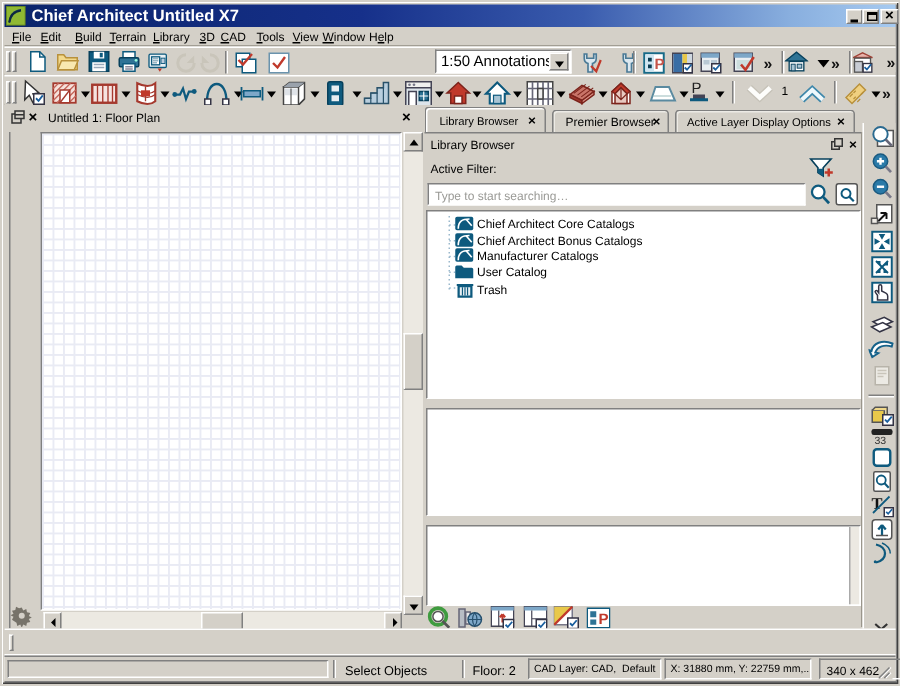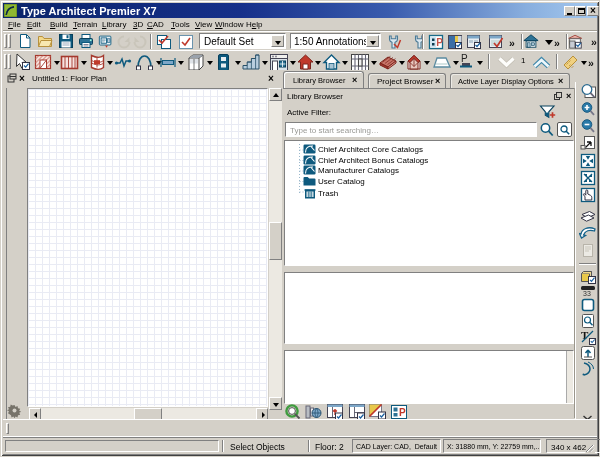--- a/index.html
+++ b/index.html
@@ -18,21 +18,21 @@
 
 <div class="ab" style="left:0;top:0;width:600px;height:457px;border:1px solid #d4d0c8;box-shadow:inset 1px 1px 0 #fff, inset -1px -1px 0 #404040, inset 2px 2px 0 #d4d0c8, inset -2px -2px 0 #808080"></div>
 
 <div class="ab" style="left:3px;top:3px;width:594px;height:15px;background:linear-gradient(to right,#0a246a 0%,#16308a 40%,#3a5cae 65%,#88aede 88%,#a6caf0 100%)">
   <svg class="ab" style="left:1px;top:1px" width="13" height="13" viewBox="0 0 13 13">
       <rect x="0" y="0" width="13" height="13" fill="#8fb832"></rect>
       <rect x="0" y="0" width="13" height="13" fill="none" stroke="#5a7a1e"></rect>
       <path d="M2 11 Q2 3 10 2 L10 3 Q4 4 3 11 Z" fill="#1a3a5c"></path>
       <path d="M2 11 Q3 4 10 3" fill="none" stroke="#0d2840" stroke-width="1.3"></path>
     </svg>
-  <span class="tx" style="left:18px;top:1.5px;color:#fff;font-weight:bold;font-size:11px">Type Architect Premier X7</span>
+  <span class="tx" style="left:18px;top:1.5px;color:#fff;font-weight:bold;font-size:11px">Chief Architect Untitled X7</span>
   <div class="ab rai" style="left:561px;top:3px;width:11px;height:10px;background:#d4d0c8">
       <div class="ab" style="left:2px;top:6px;width:5px;height:2px;background:#000"></div>
     </div>
   <div class="ab rai" style="left:572px;top:3px;width:11px;height:10px;background:#d4d0c8">
       <div class="ab" style="left:2px;top:1px;width:7px;height:6px;border:1px solid #000;border-top:2px solid #000"></div>
     </div>
   <div class="ab rai" style="left:584px;top:3px;width:12px;height:10px;background:#d4d0c8;font-size:10px;font-weight:bold;text-align:center;line-height:8px">×</div>
 </div>
 
 <div class="ab" style="left:3px;top:18px;width:594px;height:30px;background:#d4d0c8">
@@ -97,26 +97,20 @@
  <div class="sepv" style="left:147px;top:2px;height:15px"></div>
  <svg class="i16" style="left:153px;top:2px" viewBox="0 0 16 16">
       <rect x="1.5" y="1.5" width="9" height="9" fill="#fff" stroke="#0e5a7e"></rect>
       <rect x="5.5" y="5.5" width="9" height="9" fill="#fff" stroke="#0e5a7e"></rect>
       <path d="M3 6l3 3 6-7" fill="none" stroke="#c0392b" stroke-width="1.6"></path>
     </svg>
  <svg class="i16" style="left:175px;top:2px" viewBox="0 0 16 16">
       <rect x="1.5" y="1.5" width="13" height="13" fill="#fff" stroke="#6a93ad"></rect>
       <path d="M4 8l3 3 5-7" fill="none" stroke="#c0392b" stroke-width="1.6"></path>
     </svg>
- <div class="ab sunk" style="left:196px;top:1px;width:87px;height:16px;background:#fff">
-   <span class="tx" style="left:4px;top:2px;font-size:10px">Default Set</span>
-   <div class="ab rai" style="right:1px;top:1px;width:13px;height:12px;background:#d4d0c8">
-        <div class="arr" style="left:3px;top:5px"></div>
-      </div>
- </div>
  <div class="ab sunk" style="left:287px;top:1px;width:91px;height:16px;background:#fff">
    <span class="tx" style="left:3px;top:2px;font-size:10px">1:50 Annotations</span>
    <div class="ab rai" style="right:1px;top:1px;width:13px;height:12px;background:#d4d0c8">
         <div class="arr" style="left:3px;top:5px"></div>
       </div>
  </div>
  <svg class="i16" style="left:383px;top:2px" viewBox="0 0 16 16">
       <path d="M3.5 2v3a3.5 3.5 0 0 0 2.5 3.3V14h3V8.3A3.5 3.5 0 0 0 11.5 5V2H9.8v2.8H5.2V2z" fill="#dce8f0" stroke="#4a7a96" stroke-width="1.1"></path>
       <path d="M8 10l3.5 3.5 3-7.5" fill="none" stroke="#c0392b" stroke-width="1.5"></path>
     </svg>
@@ -316,21 +310,21 @@
     </svg>
  <span class="tx" style="left:16px;top:3px;font-weight:bold;font-size:10px">×</span>
  <span class="tx" style="left:29px;top:4px">Untitled 1: Floor Plan</span>
  <span class="tx" style="left:265px;top:3px;font-weight:bold;font-size:10px">×</span>
 
  <div class="ab" style="left:280px;top:1px;width:81px;height:17px;background:#d4d0c8;border:1px solid #808080;border-bottom:none;border-radius:3px 3px 0 0;box-shadow:inset 1px 1px 0 #fff">
    <span class="tx" style="left:9px;top:4px;font-size:7.5px">Library Browser</span>
       <span class="tx" style="left:68px;top:3px;font-weight:bold;font-size:9px">×</span>
  </div>
  <div class="ab" style="left:365px;top:3px;width:78px;height:15px;background:#d4d0c8;border:1px solid #808080;border-bottom:none;border-radius:3px 3px 0 0;box-shadow:inset 1px 1px 0 #eceae5">
-   <span class="tx" style="left:8px;top:3px">Project Browser</span>
+   <span class="tx" style="left:8px;top:3px">Premier Browser</span>
       <span class="tx" style="left:66px;top:2px;font-weight:bold;font-size:9px">×</span>
  </div>
  <div class="ab" style="left:447px;top:3px;width:120px;height:15px;background:#d4d0c8;border:1px solid #808080;border-bottom:none;border-radius:3px 3px 0 0;box-shadow:inset 1px 1px 0 #eceae5">
    <span class="tx" style="left:7px;top:3px;font-size:7.5px">Active Layer Display Options</span>
       <span class="tx" style="left:107px;top:2px;font-weight:bold;font-size:9px">×</span>
  </div>
 </div>
 
 <div id="leftpane" class="ab" style="left:3px;top:88px;width:280px;height:331px;background:#d4d0c8">
  <div class="ab" style="left:3px;top:0;width:1px;height:331px;background:#808080"></div>

